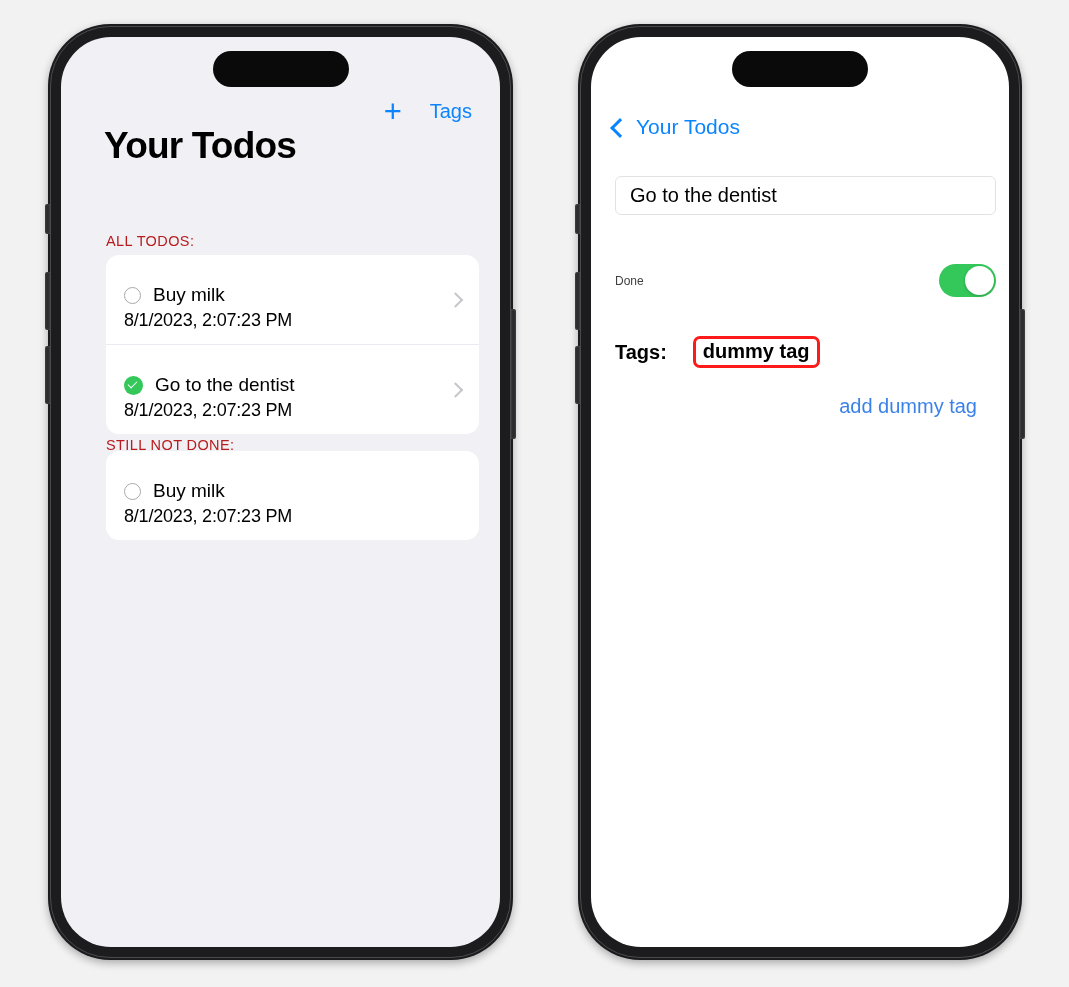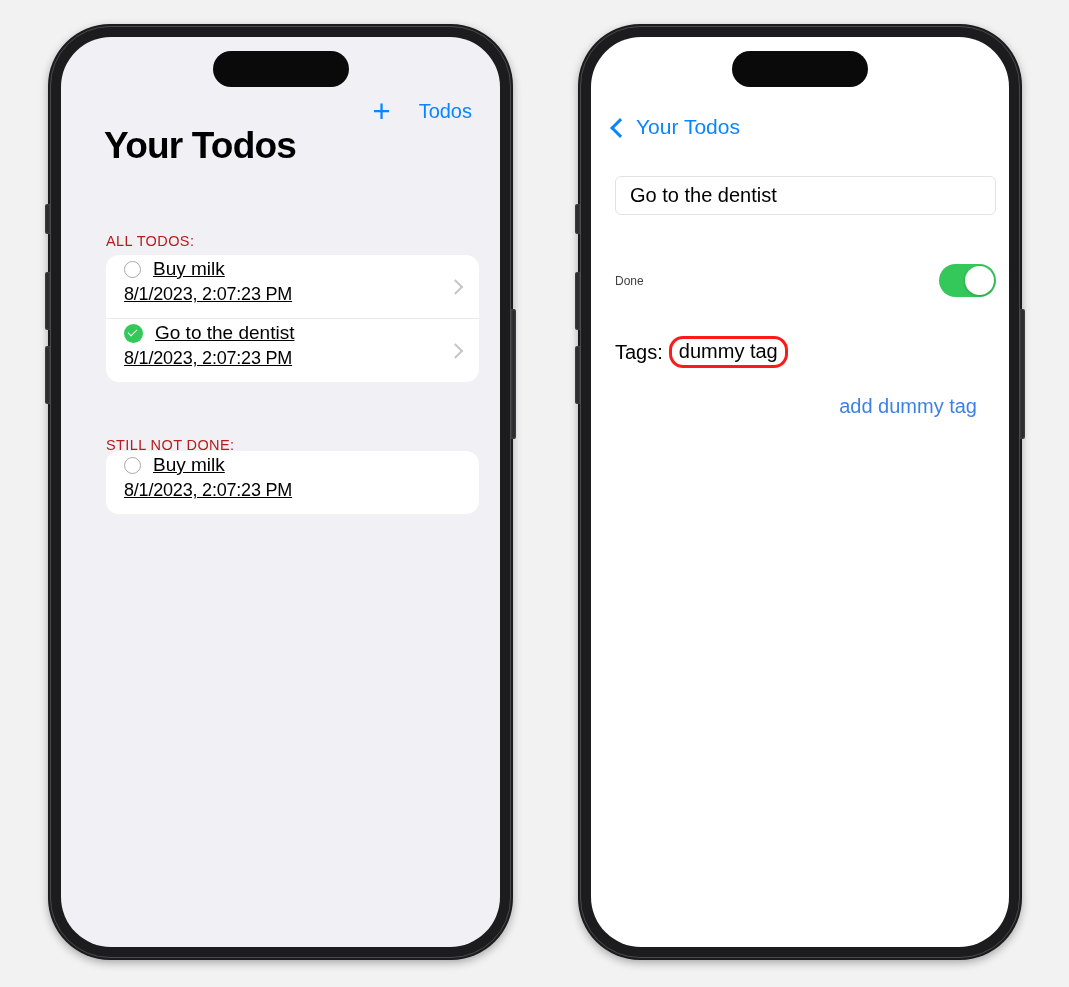--- a/index.html
+++ b/index.html
@@ -126,23 +126,22 @@
     width: 373px;
     background: #fff;
     border-radius: 13px;
     box-sizing: border-box;
   }
   #card-all { top: 218px; }
   #card-nd  { top: 414px; }
 
   .row {
     position: relative;
-    padding: 3px 16px 13px 18px;
-    box-sizing: border-box;
-    text-decoration: underline;
+    padding: 29px 16px 13px 18px;
+    box-sizing: border-box;
   }
   .row + .row { border-top: 1px solid #eceaf0; }
 
   .row-top {
     display: flex;
     align-items: center;
     gap: 12px;
   }
   .row-title {
     font-size: 19px;
@@ -261,30 +260,32 @@
     background: #fff;
     box-shadow: 0 1px 3px rgba(0,0,0,0.22);
   }
 
   .tags-row {
     position: absolute;
     top: 299px;
     left: 24px;
     display: flex;
     align-items: center;
-    gap: 6px;
+    gap: 16px;
+    font-weight: bold;
   }
   .tags-label { font-size: 20px; color: #000; }
   .tag-chip {
     font-size: 20px;
     color: #000;
     border: 3px solid #ff1a1a;
-    border-radius: 14px;
+    border-radius: 7px;
     padding: 1px 7px 3px 7px;
     line-height: 1.12;
+    margin-left: 10px;
   }
 
   .add-tag {
     position: absolute;
     top: 358px;
     right: 32px;
     font-size: 20px;
     color: #3b82e8;
     cursor: pointer;
   }
@@ -296,21 +297,21 @@
   <div class="btn-side btn-left" style="top:180px;height:30px;"></div>
   <div class="btn-side btn-left" style="top:248px;height:58px;"></div>
   <div class="btn-side btn-left" style="top:322px;height:58px;"></div>
   <div class="btn-side btn-right" style="top:285px;height:130px;"></div>
 
   <div class="screen screen-list">
     <div class="island"></div>
 
     <div class="nav-actions">
       <div class="plus-btn">+</div>
-      <div class="edit-btn">Todos</div>
+      <div class="edit-btn">Tags</div>
     </div>
 
     <div class="big-title">Your Todos</div>
 
     <div class="section-hdr" id="hdr-all">ALL TODOS:</div>
     <div class="card" id="card-all">
 
       <div class="row">
         <div class="row-top">
           <div class="circle-open"></div>

